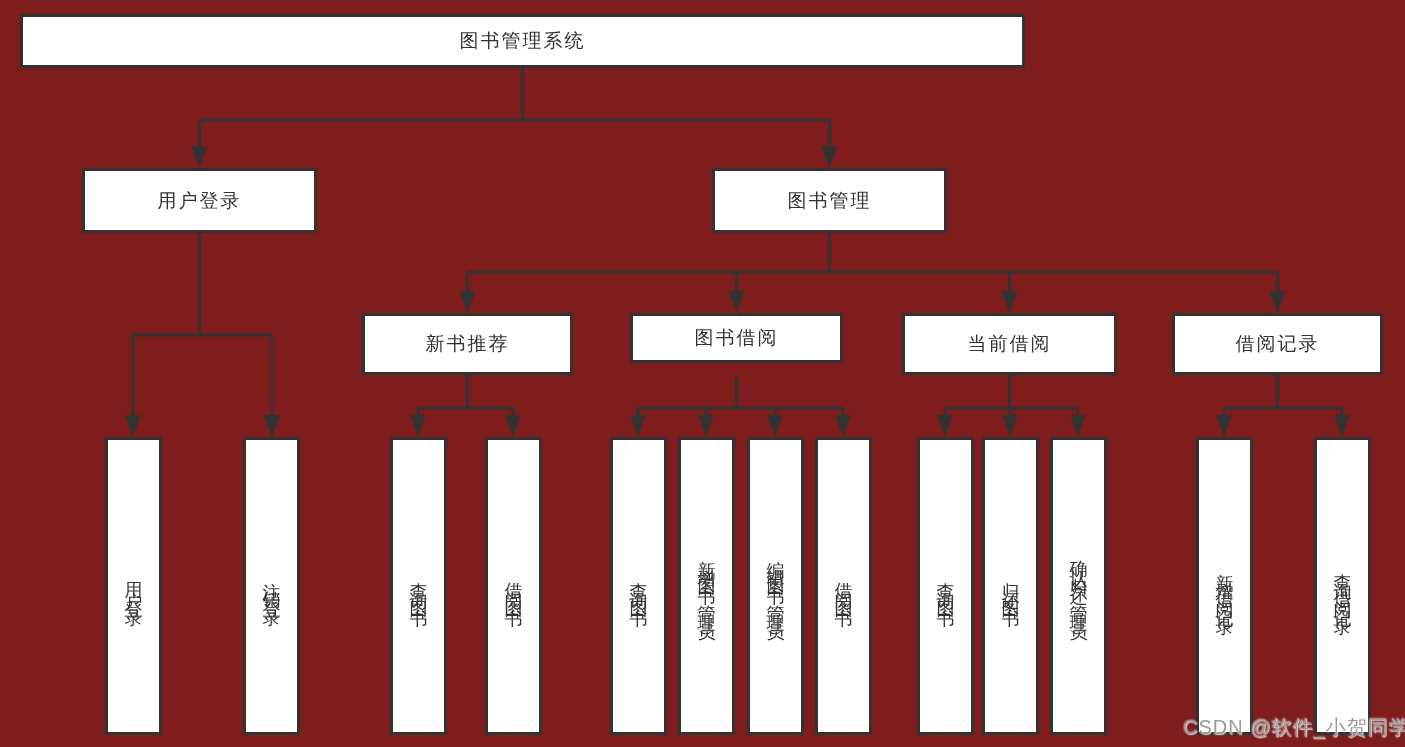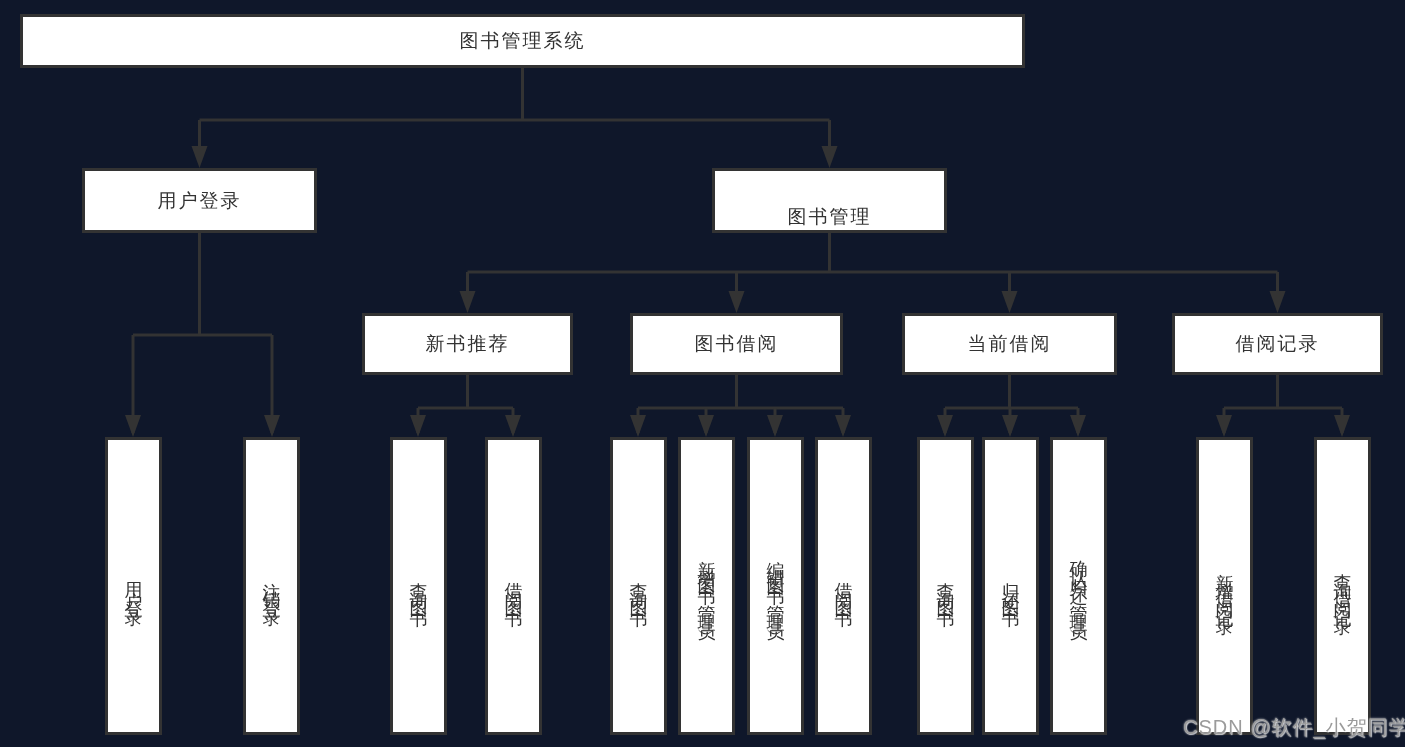--- a/index.html
+++ b/index.html
@@ -1,19 +1,19 @@
 <!DOCTYPE html>
 <html><head>
 <meta charset="utf-8">
 <style>
   html,body{margin:0;padding:0;background:#fff;}
   #canvas{
     position:relative;
     width:1405px;height:747px;
-    background:#0f172a;
+    background:#7f1d1d;
     font-family:"Liberation Sans", sans-serif;
     overflow:hidden;
   }
   #wires{position:absolute;left:0;top:0;width:1405px;height:747px;}
   .hbox{
     position:absolute;
     box-sizing:border-box;
     border:3px solid #333333;
     background:#ffffff;
     display:flex;align-items:center;justify-content:center;
@@ -122,28 +122,28 @@
     </g>
   </svg>
 
   <div class="hbox" style="left:20px;top:14px;width:1005px;height:54px;">
     <span>图书管理系统</span>
   </div>
 
   <div class="hbox" style="left:82px;top:168px;width:235px;height:65px;">
     <span>用户登录</span>
   </div>
-  <div class="hbox" style="left:712px;top:168px;width:235px;height:65px;align-items:flex-end;">
+  <div class="hbox" style="left:712px;top:168px;width:235px;height:65px;">
     <span>图书管理</span>
   </div>
 
   <div class="hbox" style="left:362px;top:313px;width:211px;height:62px;font-family:Liberation Serif, serif;">
     <span>新书推荐</span>
   </div>
-  <div class="hbox" style="left:630px;top:313px;width:213px;height:62px;">
+  <div class="hbox" style="left:630px;top:313px;width:213px;height:50px;">
     <span>图书借阅</span>
   </div>
   <div class="hbox" style="left:1172px;top:313px;width:211px;height:62px;">
     <span>借阅记录</span>
   </div>
   <div class="hbox" style="left:902px;top:313px;width:215px;height:62px;">
     <span>当前借阅</span>
   </div>
 
   <div class="vbox" style="left:105px;">

